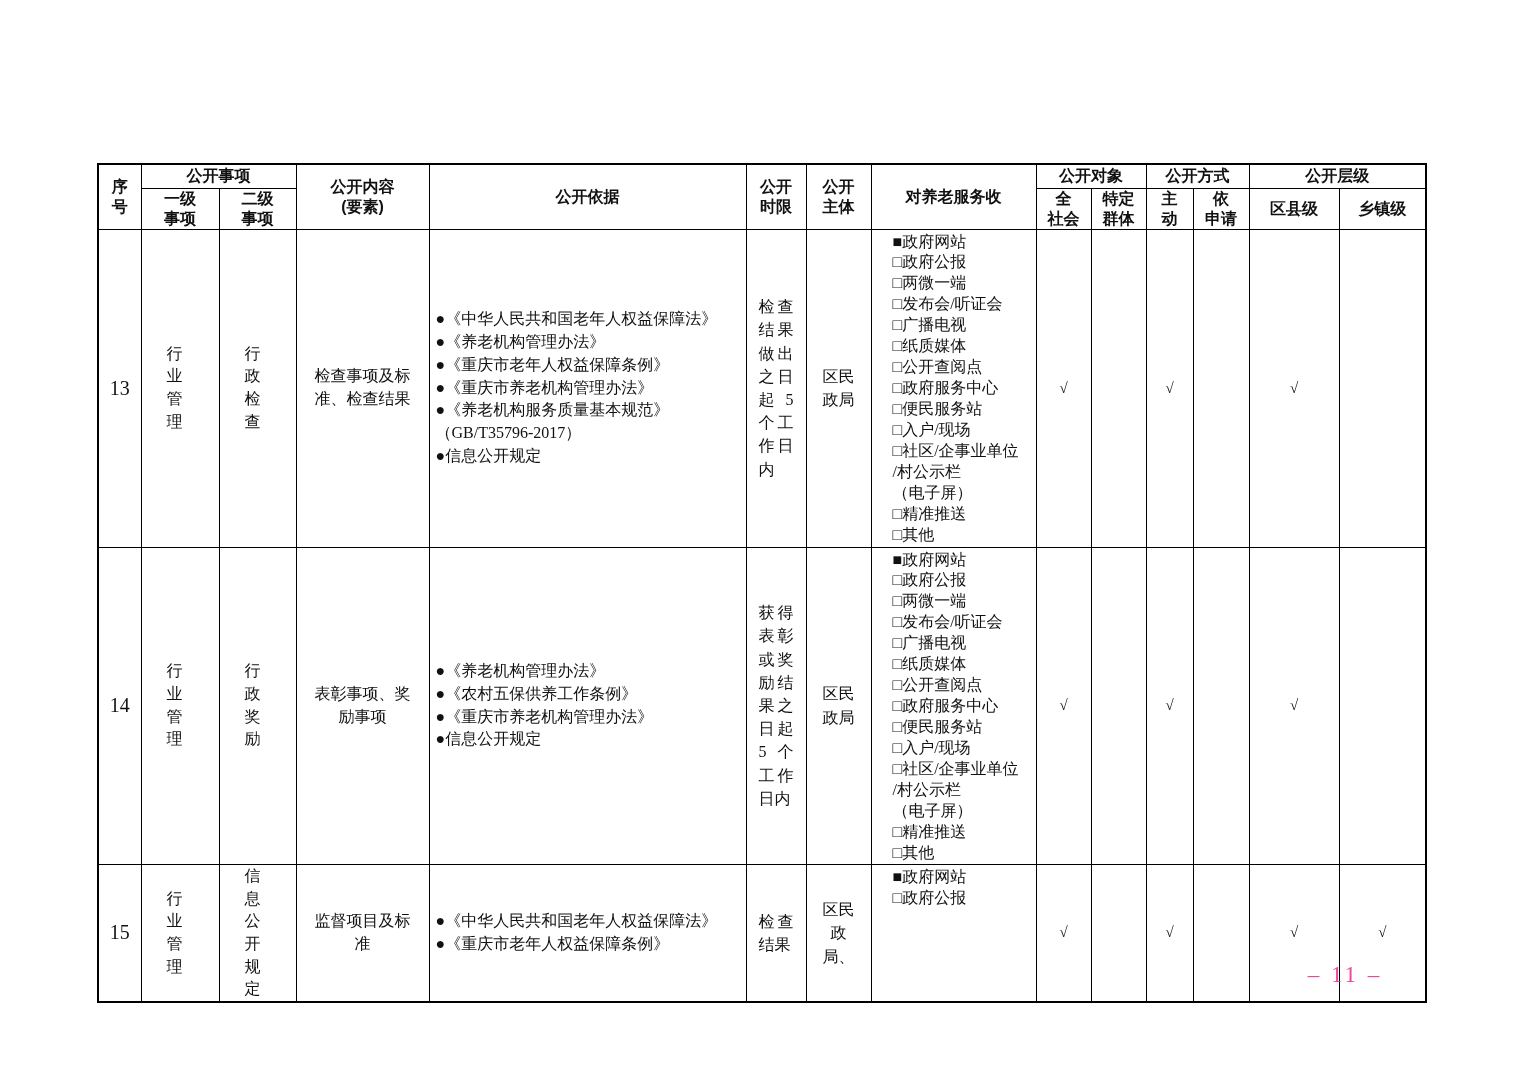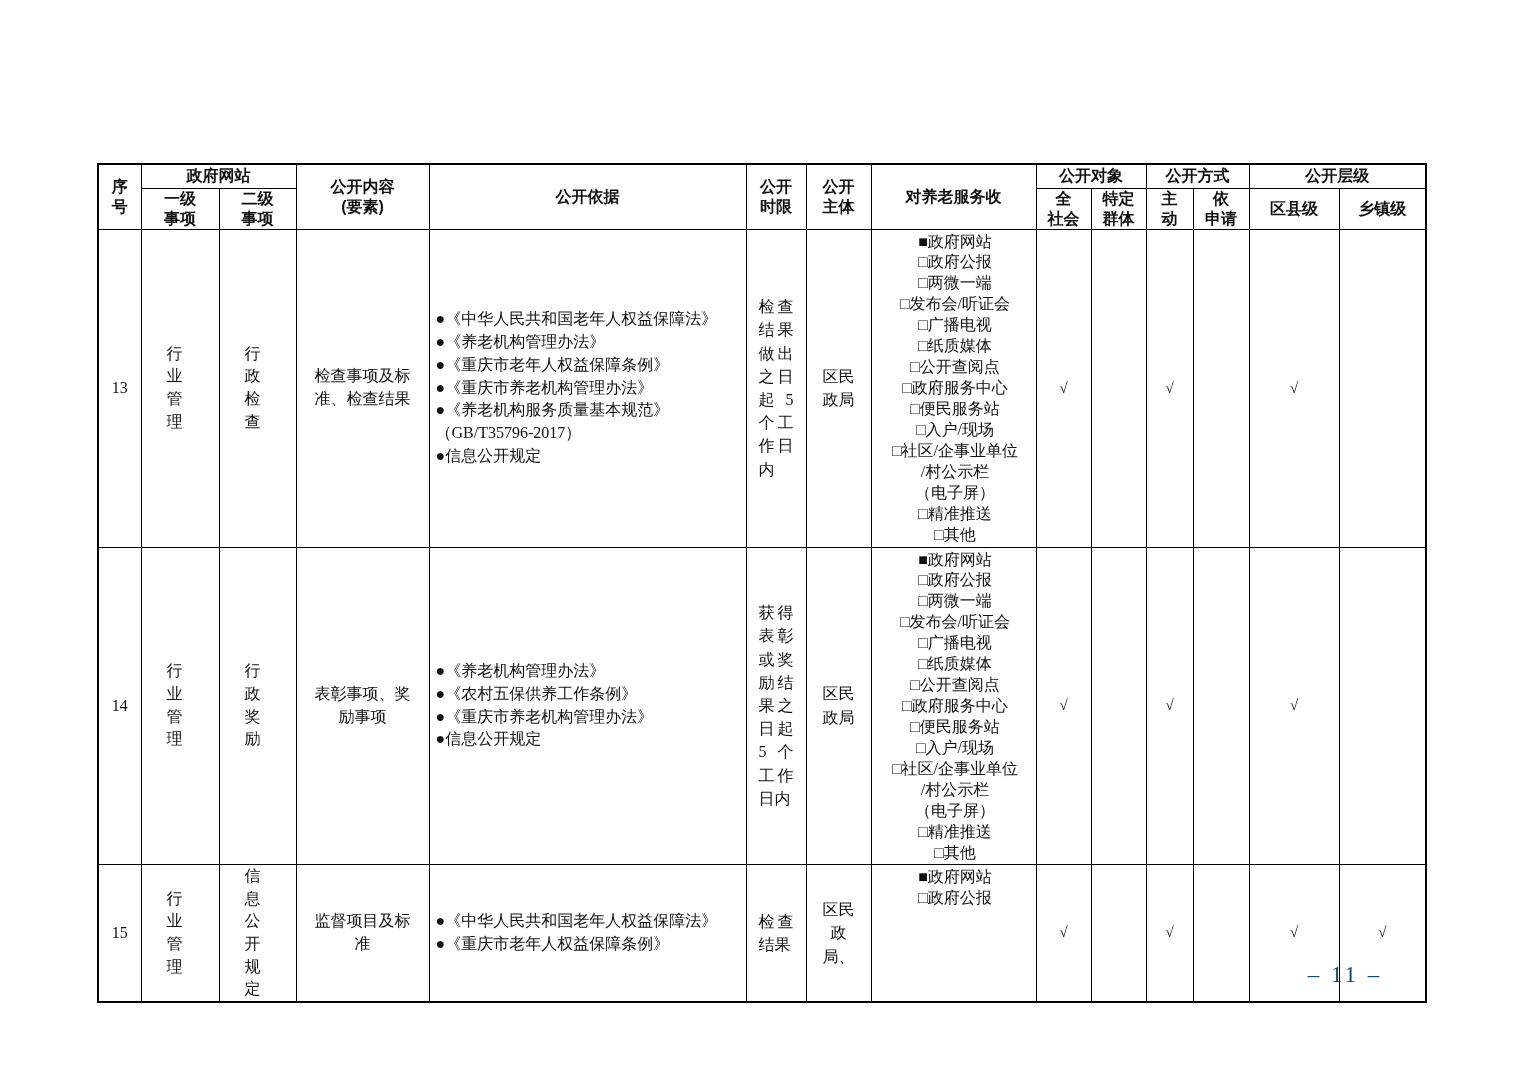--- a/index.html
+++ b/index.html
@@ -25,34 +25,34 @@
     font-family:"Liberation Sans","DejaVu Sans",sans-serif;
     font-weight:bold;
     line-height:1.25;
   }
   .pre{white-space:pre-line;}
   tr.h1{height:24px;}
   tr.h2{height:41px;}
   tr.r13{height:318px;}
   tr.r14{height:316px;}
   tr.r15{height:46px;}
-  td.c-seq{font-size:16px;}
+  td.c-seq{font-size:20px;}
   td.c-l1,td.c-l2{text-align:left;padding:0 25px;line-height:1.42;}
   td.c-content{text-align:center;padding:0 12px;line-height:1.42;}
   td.c-basis{text-align:left;padding:0 6px;line-height:1.42;white-space:pre-line;}
   td.c-time{padding:0 12px;line-height:1.45;text-align:justify;text-justify:inter-character;margin-top:34px;}
   td.c-subject{padding:0 13px;line-height:1.45;text-align:center;}
   td.c-channels{
-    text-align:center;vertical-align:top;
-    padding:2px 2px 0 5px;line-height:1.31;white-space:pre-line;
+    text-align:left;vertical-align:top;
+    padding:2px 2px 0 21px;line-height:1.31;white-space:pre-line;
   }
   td.c-check{font-size:15px;}
   .pagenum{
     position:absolute;left:1290px;top:962px;width:110px;
-    text-align:center;font-size:23px;letter-spacing:3px;color:#0c4a6e;
+    text-align:center;font-size:23px;letter-spacing:3px;color:#ec4899;
   }
 </style>
 </head>
 <body>
 
 <div>
 
   <table class="grid">
     <colgroup>
       <col style="width:43px">
@@ -67,21 +67,21 @@
       <col style="width:55px">
         <col style="width:47px">
         <col style="width:56px">
       <col style="width:90px">
         <col style="width:87px">
     </colgroup>
     <thead>
       <tr class="h1">
         <th rowspan="2" class="pre">序
 号</th>
-        <th colspan="2">政府网站</th>
+        <th colspan="2">公开事项</th>
         <th rowspan="2" class="pre">公开内容
 (要素)</th>
         <th rowspan="2">公开依据</th>
         <th rowspan="2" class="pre">公开
 时限</th>
         <th rowspan="2" class="pre">公开
 主体</th>
         <th rowspan="2">对养老服务收</th>
         <th colspan="2">公开对象</th>
         <th colspan="2">公开方式</th>

